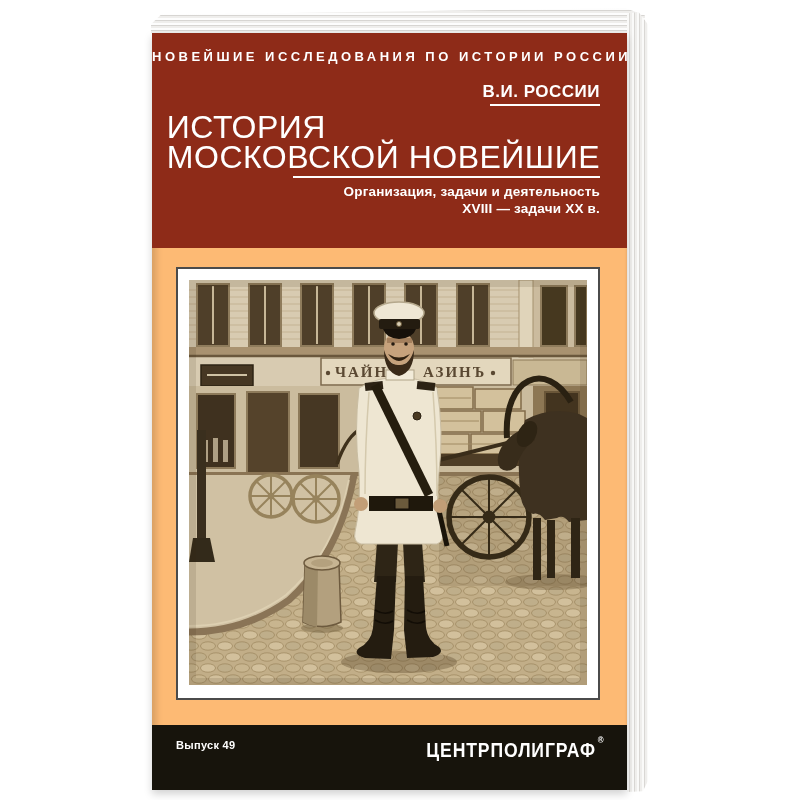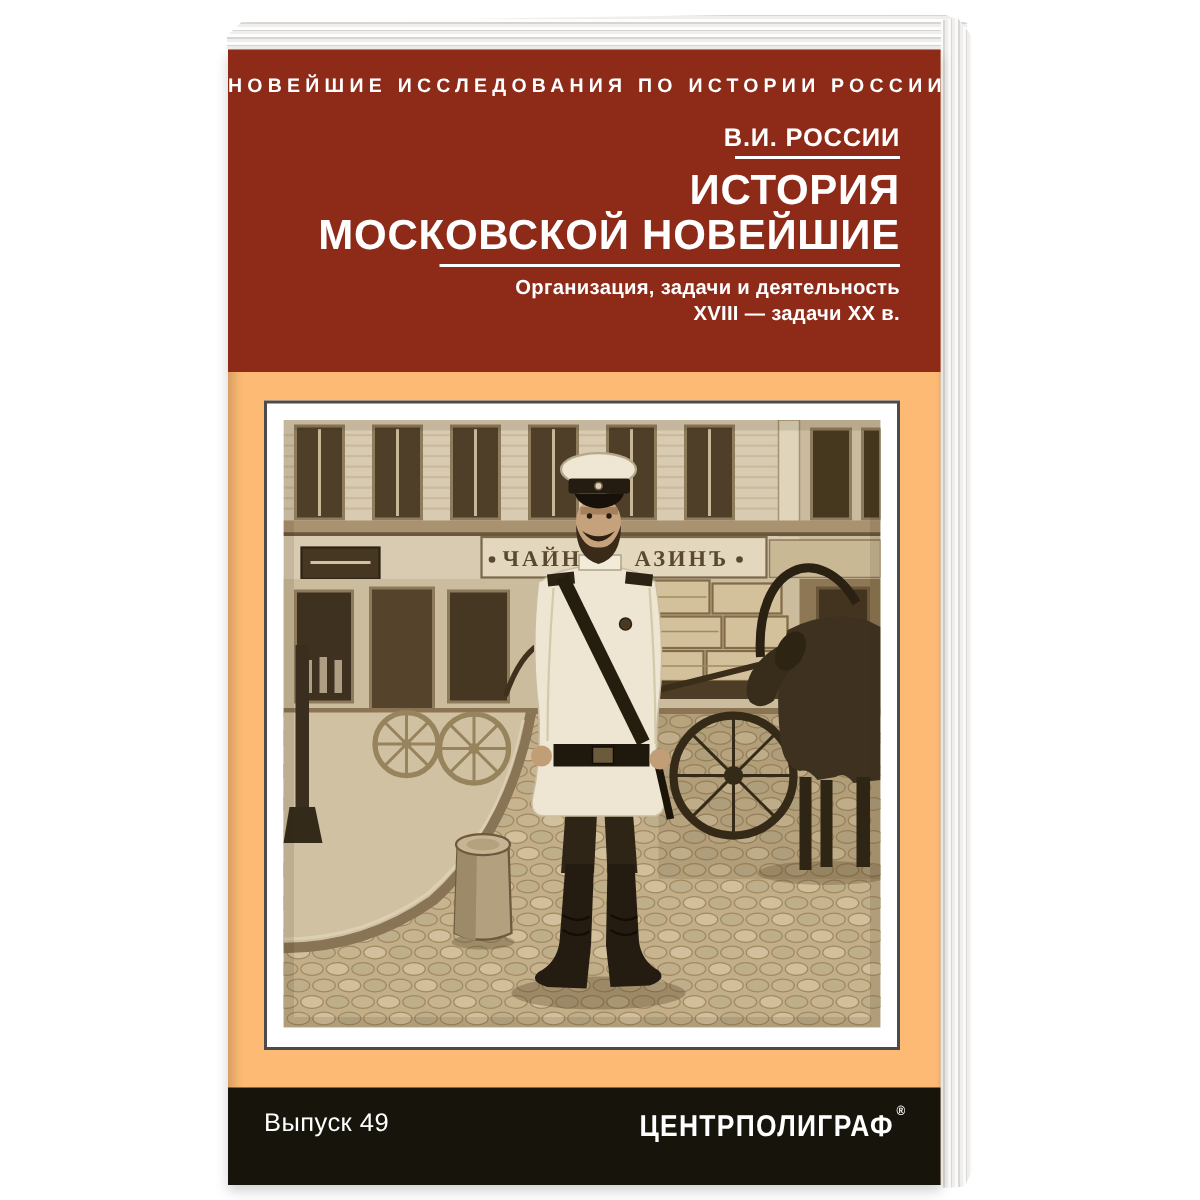--- a/index.html
+++ b/index.html
@@ -15,31 +15,31 @@
   
   .cover{position:absolute;left:152px;top:33px;width:475px;height:757px;background:#fdba74;
     box-shadow:inset 4px 0 7px rgba(0,0,0,.16), inset -1px 0 2px rgba(0,0,0,.06), 0 4px 8px rgba(0,0,0,.18);}
   .band-red{position:absolute;left:0;top:0;width:100%;height:215px;background:#8E2B18;color:#fff;}
   .series{position:absolute;top:16px;left:0;right:0;text-align:center;font-size:13px;font-weight:bold;
     letter-spacing:3.5px;white-space:nowrap;}
   .author{position:absolute;top:49px;right:27px;font-size:17px;font-weight:bold;letter-spacing:.5px;}
   .rule{position:absolute;right:27px;height:2px;background:#fff;}
   .rule1{top:71px;width:110px;}
   .rule2{top:143px;width:307px;}
-  .titles{position:absolute;top:79px;right:27px;text-align:right;font-size:28px;font-weight:bold;
+  .titles{position:absolute;top:79px;right:27px;text-align:left;font-size:32px;font-weight:normal;
     line-height:30px;letter-spacing:.5px;white-space:nowrap;}
   .subs{position:absolute;top:150px;right:27px;text-align:right;font-size:13.5px;font-weight:bold;
     line-height:17px;letter-spacing:.2px;}
   
   .photo-frame{position:absolute;left:24px;top:234px;width:424px;height:433px;box-sizing:border-box;
     background:#fff;border:2px solid #4b4b4b;padding:11px;}
   .photo-frame svg{display:block;width:398px;height:405px;}
   
   .band-black{position:absolute;left:0;bottom:0;width:100%;height:65px;background:#17140C;color:#fff;}
-  .issue{position:absolute;left:24px;top:14px;font-size:17px;font-weight:normal;letter-spacing:.3px;}
+  .issue{position:absolute;left:24px;top:14px;font-size:11px;font-weight:bold;letter-spacing:.3px;}
   .publisher{position:absolute;right:23px;top:10px;font-size:20px;font-weight:bold;letter-spacing:1px;
     transform:scaleX(.88);transform-origin:100% 50%;white-space:nowrap;}
   .publisher sup{font-size:9px;font-weight:bold;vertical-align:14px;margin-left:2px;}
 </style>
 </head>
 <body>
 
 <div class="stage">
   <div class="book">
     <div class="pages-top"></div>

